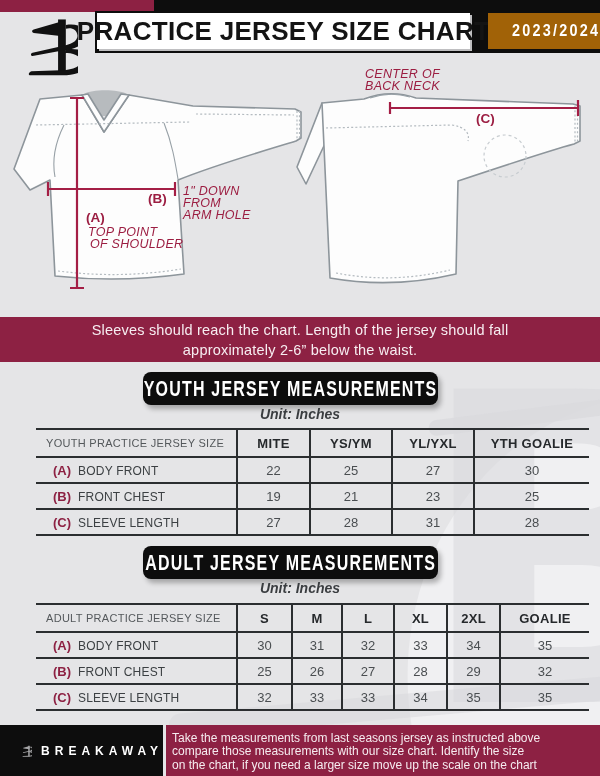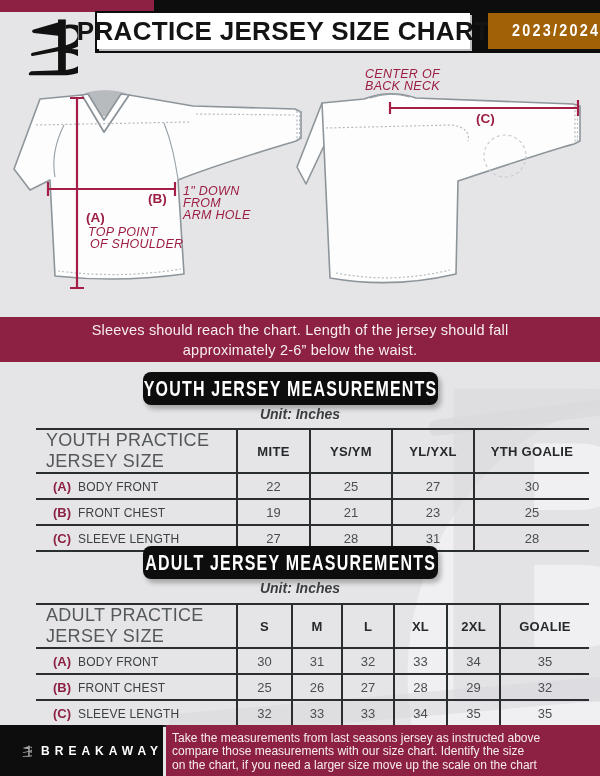--- a/index.html
+++ b/index.html
@@ -59,21 +59,21 @@
   .unit-youth{left:0;top:406px;}
   .unit-adult{left:0;top:580px;}
   
   table.size-table{border-collapse:collapse;table-layout:fixed;}
   .size-table th,.size-table td{border-top:2px solid #2b2e30;padding:0;text-align:center;
     background:transparent;}
   .size-table tbody tr:last-child td{border-bottom:2px solid #2b2e30;}
   .size-table th+th,.size-table td+td{border-left:2px solid #2b2e30;}
   .size-table th{height:26px;font-size:13px;font-weight:bold;color:#26292c;letter-spacing:.3px;}
   .size-table td{height:24px;font-size:13px;color:#4a4e51;}
-  .size-table th.corner{font-weight:normal;font-size:18px;color:#54585b;text-align:left;
+  .size-table th.corner{font-weight:normal;font-size:11px;color:#54585b;text-align:left;
     padding-left:10px;letter-spacing:.3px;}
   .size-table td.labelcell{text-align:left;padding-left:17px;}
   .labelcell .key{font-weight:bold;color:#8d2143;font-size:13px;margin-right:7px;}
   .labelcell .lbl{font-weight:normal;color:#3c4043;font-size:12px;letter-spacing:.2px;}
   .table-youth{left:36px;top:428px;width:553px;}
   .table-adult{left:36px;top:603px;width:553px;}
   
   .footer-black{left:0;top:725px;width:163px;height:51px;background:#0d0d0d;
     display:flex;align-items:center;}
   .footer-logo{margin-left:20px;}

